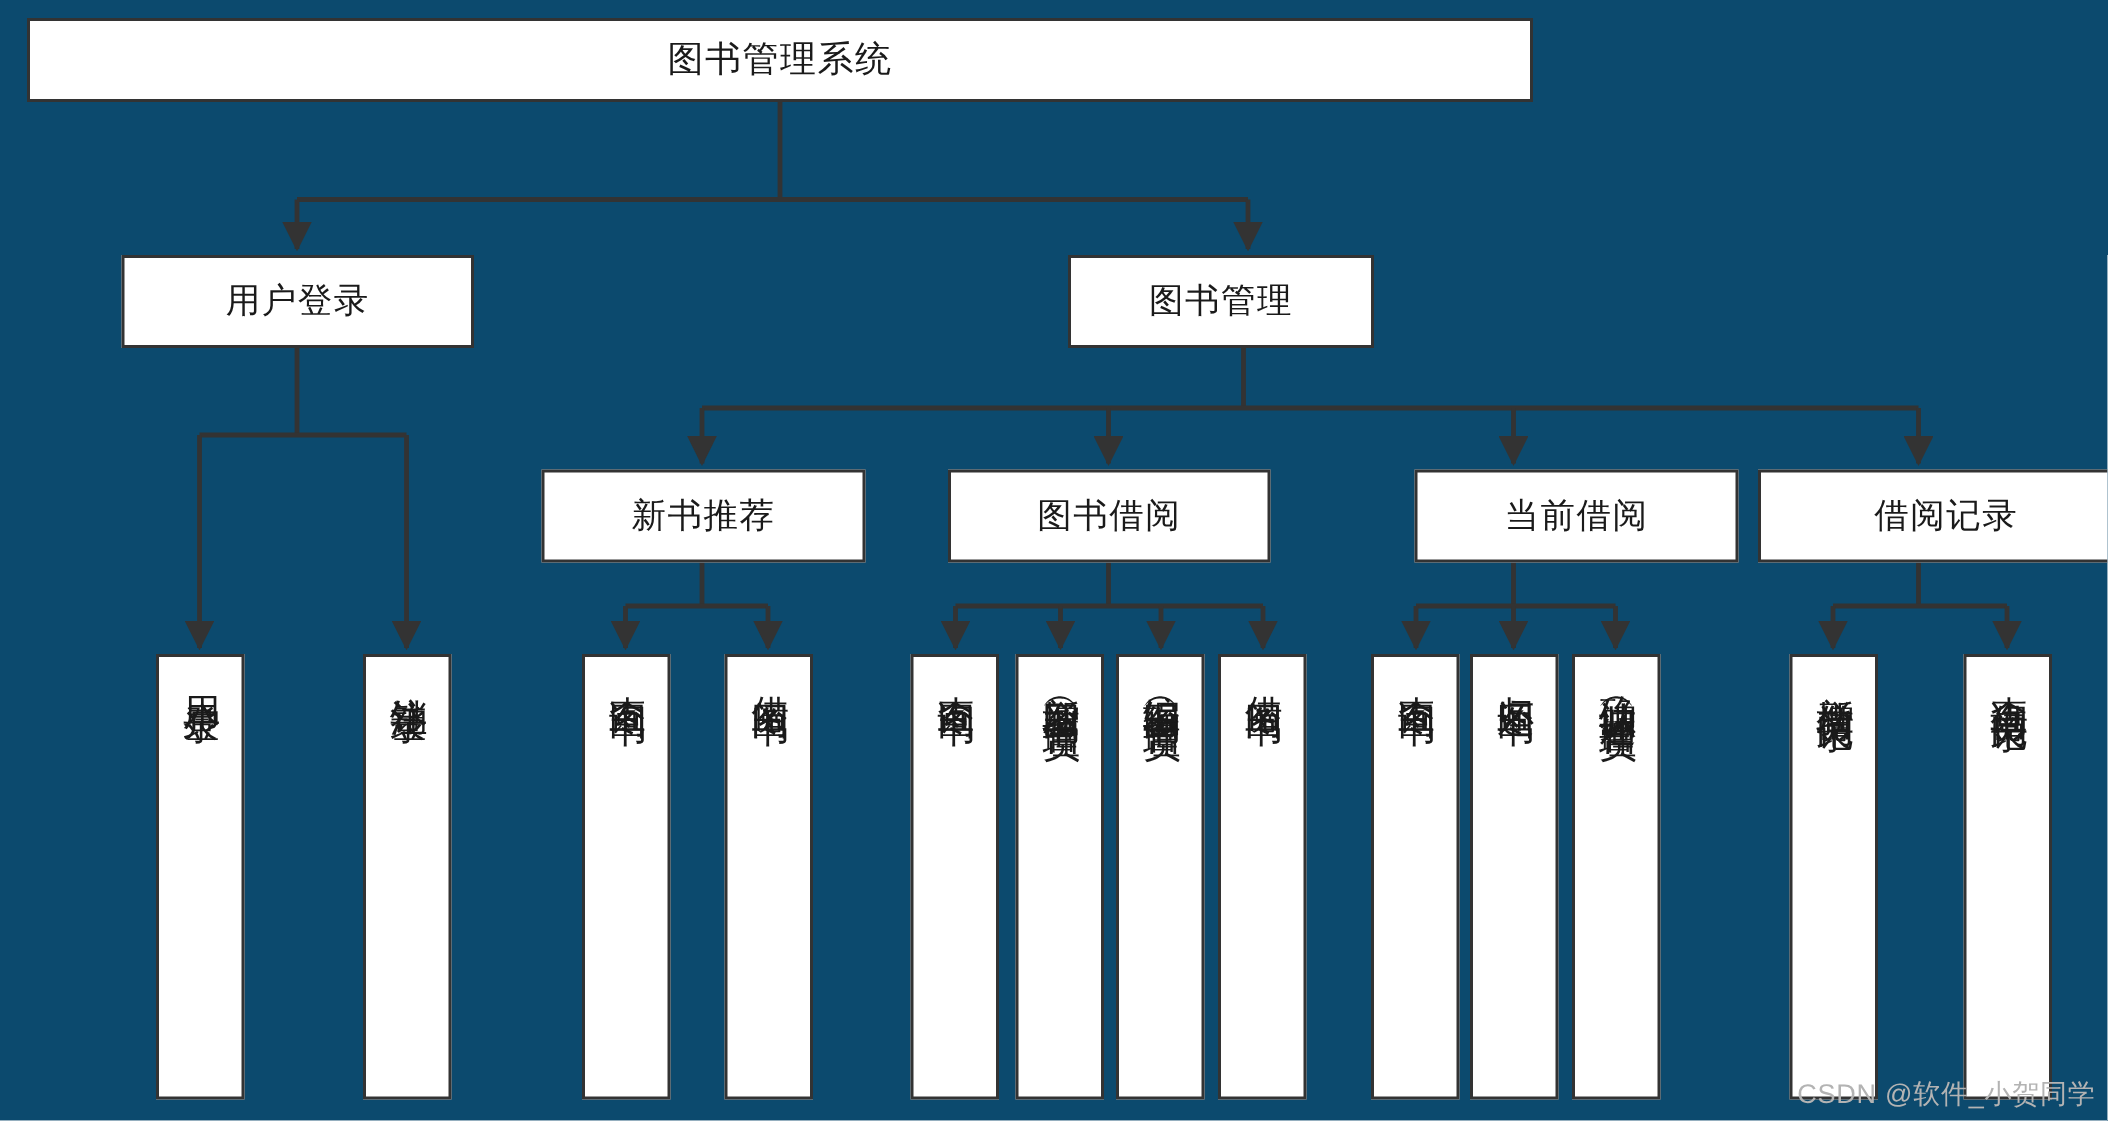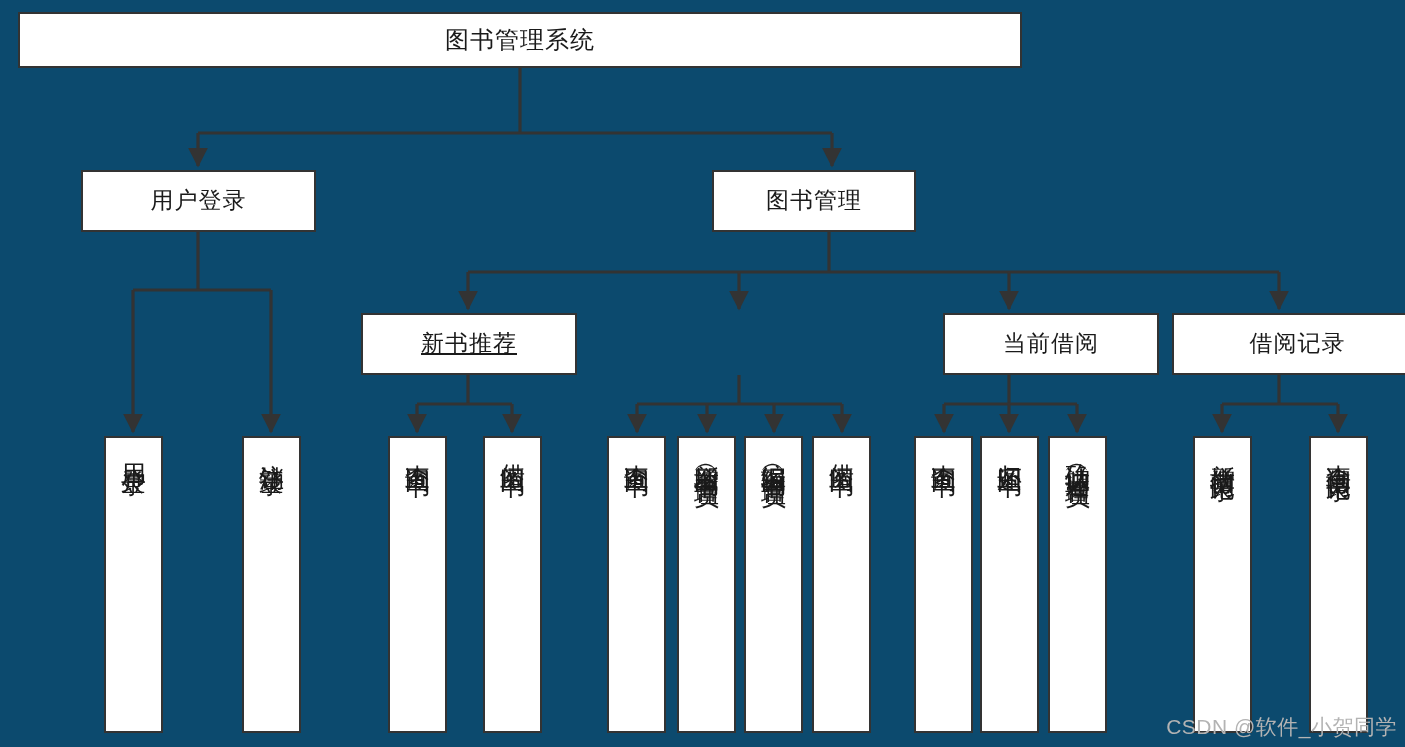--- a/index.html
+++ b/index.html
@@ -54,21 +54,21 @@
     text-orientation: upright;
     font-size: 25px;
     letter-spacing: 3px;
     line-height: 1;
   }
   .node.root .label { font-size: 24px; }
   .watermark {
     position: absolute;
     right: 8px;
     bottom: 6px;
-    font-size: 21px;
+    font-size: 18px;
     color: #b3b3b3;
     letter-spacing: 0.5px;
     white-space: nowrap;
   }
 </style>
 </head>
 <body>
 
 <div id="canvas">
 
@@ -127,22 +127,25 @@
     <span class="label">图书管理系统</span>
   </div>
 
   <div class="node horiz" style="left:81px; top:170px; width:235px; height:62px;">
     <span class="label">用户登录</span>
   </div>
   <div class="node horiz" style="left:712px; top:170px; width:204px; height:62px;">
     <span class="label">图书管理</span>
   </div>
 
-  <div class="node horiz" style="left:361px; top:313px; width:216px; height:62px;text-decoration:underline;">
+  <div class="node horiz" style="left:361px; top:313px; width:216px; height:62px;">
     <span class="label">新书推荐</span>
+  </div>
+  <div class="node horiz" style="left:632px; top:313px; width:215px; height:62px;">
+    <span class="label">图书借阅</span>
   </div>
   <div class="node horiz" style="left:943px; top:313px; width:216px; height:62px;">
     <span class="label">当前借阅</span>
   </div>
   <div class="node horiz" style="left:1172px; top:313px; width:251px; height:62px;">
     <span class="label">借阅记录</span>
   </div>
 
   <div class="node vert" style="left:104px; top:436px; width:59px; height:297px;">
     <span class="label">用户登录</span>

